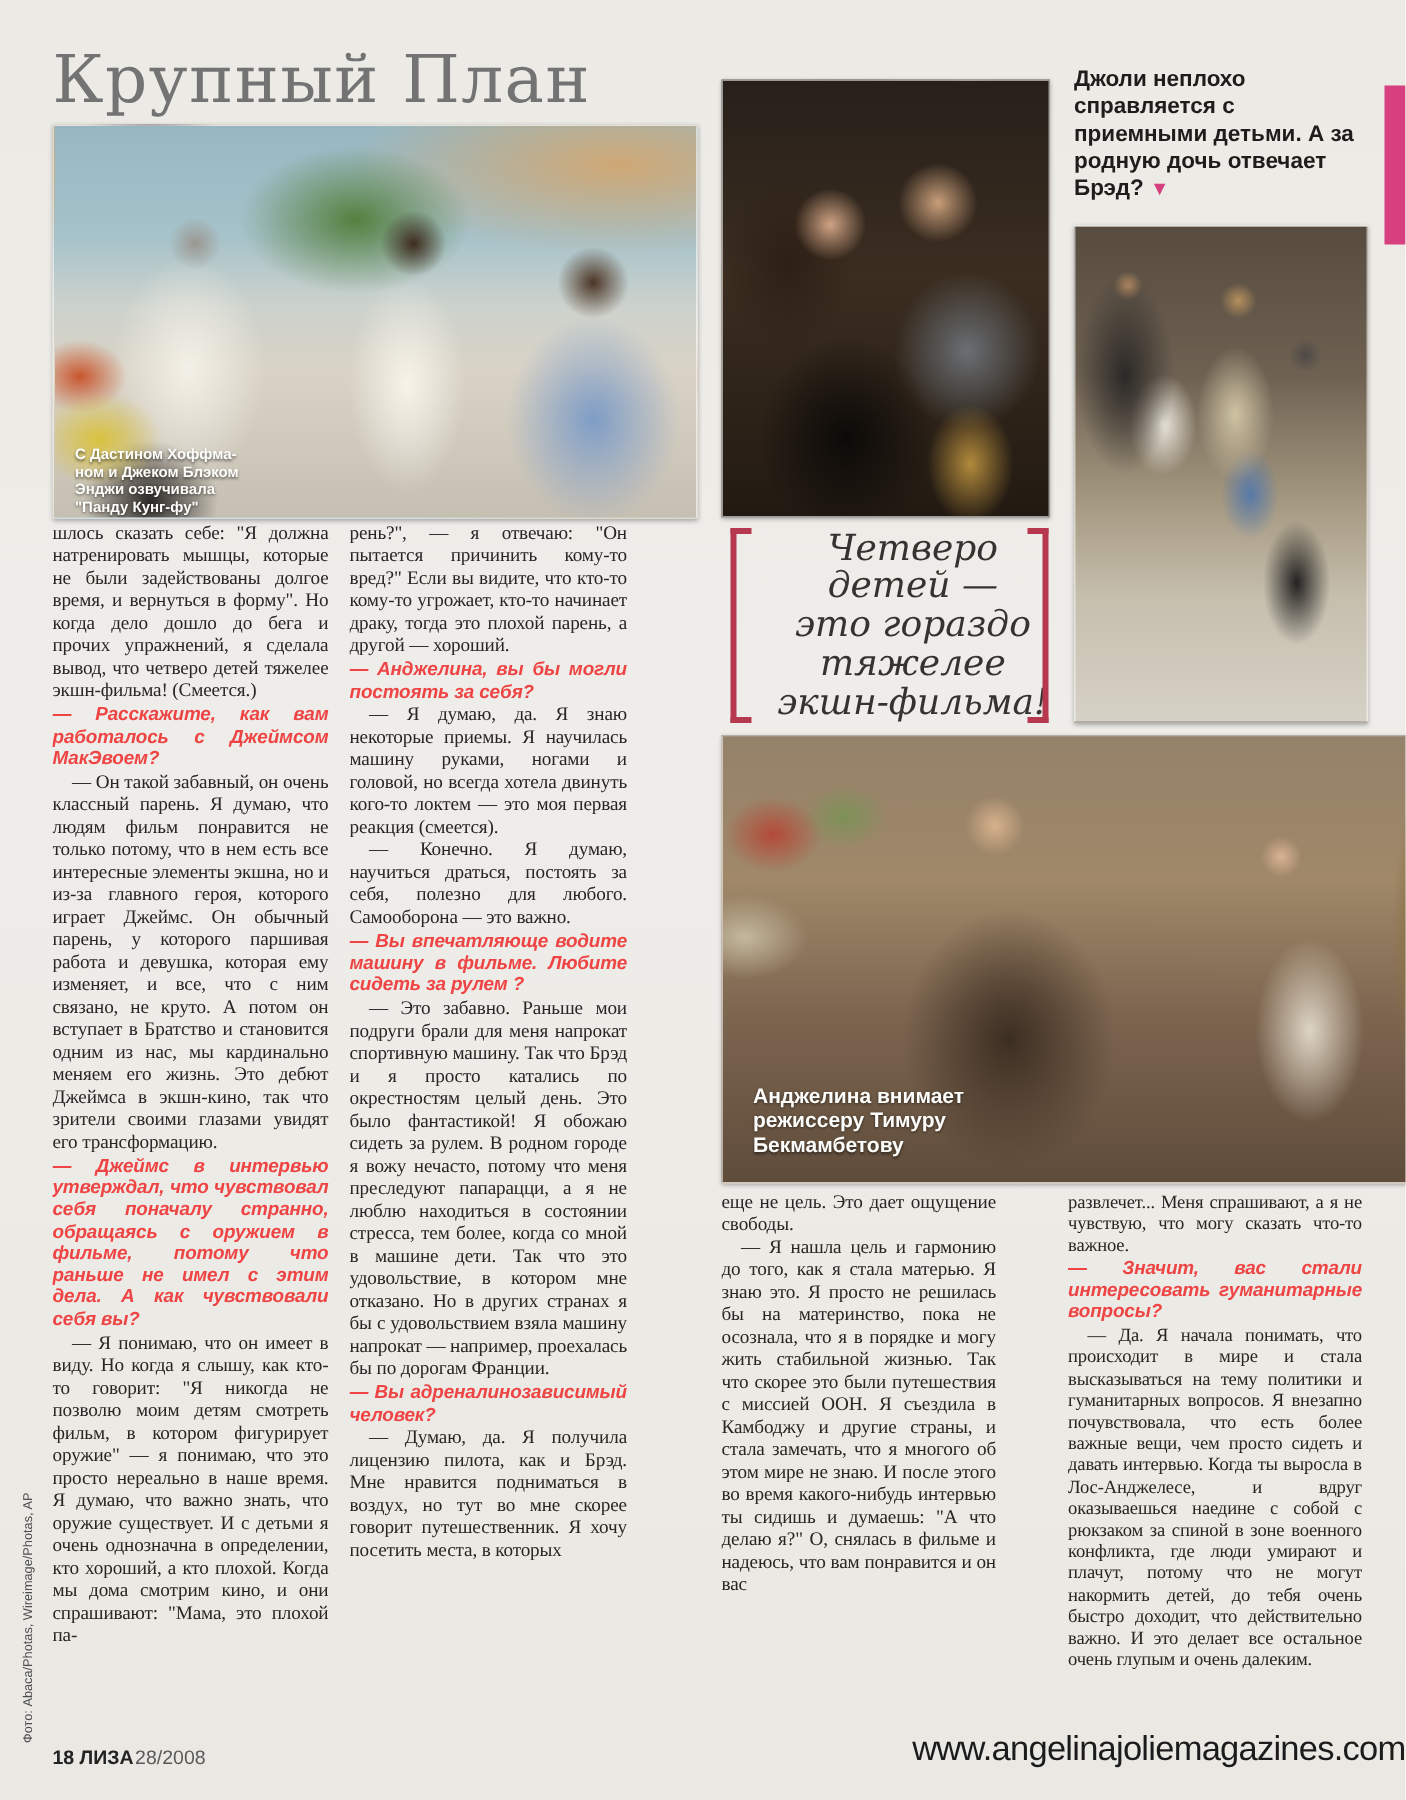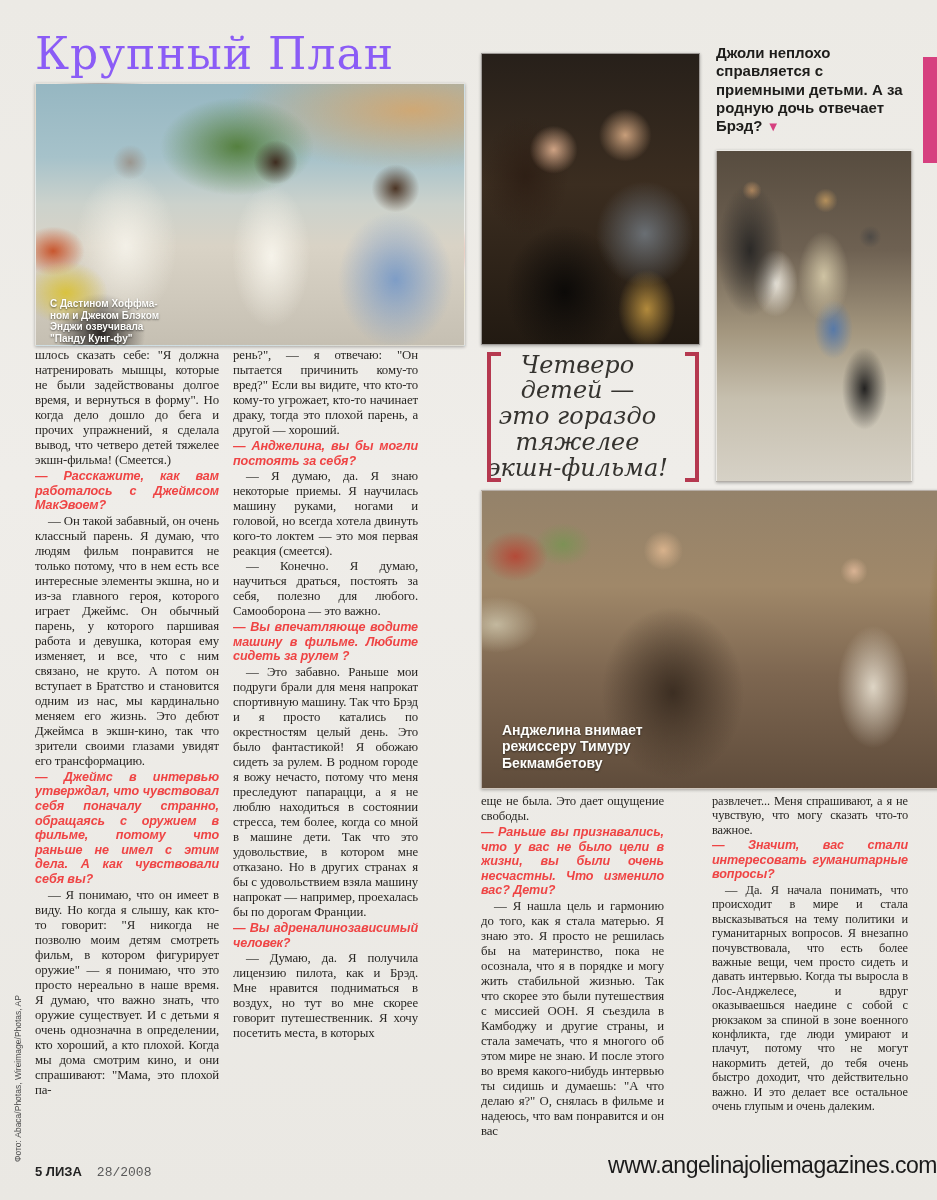--- a/index.html
+++ b/index.html
@@ -4,21 +4,21 @@
 <style>
   html,body{margin:0;padding:0;}
   body{width:937px;height:1200px;position:relative;overflow:hidden;
        background:linear-gradient(180deg,#eceae5 0%,#efede9 40%,#eae8e3 100%);
        font-family:"Liberation Serif",serif;}
   .page{position:absolute;inset:0;}
 
   
   .title{position:absolute;left:35px;top:28px;margin:0;
          font-family:"DejaVu Serif",serif;font-weight:400;font-size:44px;
-         letter-spacing:1px;color:#8b5cf6;}
+         letter-spacing:1px;color:#737373;}
 
   
   .photo{position:absolute;box-shadow:0 1px 3px rgba(0,0,0,.3);border:1px solid rgba(255,255,255,.55);box-sizing:border-box;}
   .photo1{left:35px;top:83px;width:430px;height:263px;
     background:
 
      radial-gradient(ellipse 60px 45px at 7% 80%,#d9c23f 0%,rgba(217,194,63,0) 70%),
      radial-gradient(ellipse 45px 35px at 4% 64%,#c8562e 0%,rgba(200,86,46,0) 70%),
      radial-gradient(circle 26px at 56% 30%,#3e2c1f 0%,rgba(62,44,31,0) 85%),
      radial-gradient(ellipse 52px 95px at 55% 66%,#f6f3ea 0%,rgba(246,243,234,0) 75%),
@@ -71,21 +71,21 @@
   
   .teasers{position:absolute;left:716px;top:44px;width:200px;
            font-family:"Liberation Sans",sans-serif;font-weight:bold;
            font-size:15px;line-height:1.22;color:#1e1d1b;}
   .teasers p{margin:0 0 13px 0;}
   .tri{color:#d6407f;font-size:13px;}
   .accent-bar{position:absolute;left:923px;top:57px;width:14px;height:106px;background:#d6407f;}
 
   
   .pullquote{position:absolute;left:487px;top:352px;width:212px;height:130px;
-             display:flex;align-items:center;justify-content:flex-start;}
+             display:flex;align-items:center;justify-content:flex-end;}
   .pullquote::before,.pullquote::after{content:"";position:absolute;top:0;bottom:0;width:14px;
              border:4px solid #b5384f;box-sizing:border-box;}
   .pullquote::before{left:0;border-right:none;}
   .pullquote::after{right:0;border-left:none;}
   .pq-text{font-family:"DejaVu Serif",serif;font-style:italic;font-size:24px;line-height:1.07;
            color:#35332f;text-align:center;white-space:pre-line;}
 
   
   .col{position:absolute;text-align:justify;color:#282623;
        font-size:12.8px;line-height:15px;letter-spacing:-0.1px;overflow:hidden;}
@@ -94,21 +94,21 @@
            font-size:12.6px;line-height:14.6px;color:#ef4444;margin:1px 0;}
   .col p.a{text-indent:13px;}
   .col1{left:35px;top:348px;width:184px;height:818px;}
   .col2{left:233px;top:348px;width:185px;height:818px;}
   .col3{left:481px;top:794px;width:183px;height:372px;}
   .col4{left:712px;top:794px;width:196px;height:372px;font-size:12.4px;line-height:14.4px;}
 
   
   .footer{position:absolute;left:35px;top:1164px;font-family:"Liberation Sans",sans-serif;font-size:13px;}
   .footer .pg{font-weight:bold;color:#232323;}
-  .footer .iss{color:#5a5a5a;margin-left:15px;font-family:Liberation Mono, monospace;}
+  .footer .iss{color:#5a5a5a;margin-left:1px;}
   .credit{position:absolute;left:13px;top:1162px;transform:rotate(-90deg);transform-origin:0 0;
           font-family:"Liberation Sans",sans-serif;font-size:8.5px;color:#4c4c4c;white-space:nowrap;}
   .watermark{position:absolute;left:598px;top:1152px;width:339px;text-align:right;
              font-family:"Liberation Sans",sans-serif;font-size:23px;letter-spacing:-0.5px;color:#1b1b1b;}
 </style>
 </head>
 <body>
 
 <div class="page">
 
@@ -158,32 +158,31 @@
     <p class="q">— Анджелина, вы бы могли постоять за себя?</p>
     <p class="a">— Я думаю, да. Я знаю некоторые приемы. Я научилась машину руками, ногами и головой, но всегда хотела двинуть кого-то локтем — это моя первая реакция (смеется).</p>
     <p class="a">— Конечно. Я думаю, научиться драться, постоять за себя, полезно для любого. Самооборона — это важно.</p>
     <p class="q">— Вы впечатляюще водите машину в фильме. Любите сидеть за рулем ?</p>
     <p class="a">— Это забавно. Раньше мои подруги брали для меня напрокат спортивную машину. Так что Брэд и я просто катались по окрестностям целый день. Это было фантастикой! Я обожаю сидеть за рулем. В родном городе я вожу нечасто, потому что меня преследуют папарацци, а я не люблю находиться в состоянии стресса, тем более, когда со мной в машине дети. Так что это удовольствие, в котором мне отказано. Но в других странах я бы с удовольствием взяла машину напрокат — например, проехалась бы по дорогам Франции.</p>
     <p class="q">— Вы адреналинозависимый человек?</p>
     <p class="a">— Думаю, да. Я получила лицензию пилота, как и Брэд. Мне нравится подниматься в воздух, но тут во мне скорее говорит путешественник. Я хочу посетить места, в которых</p>
   </div>
 
   <div class="col col3">
-    <p class="cont">еще не была. Это дает ощущение свободы.</p>
-    <p class="q">— Раньше вы признавались, что у вас не было цели в жизни, вы были очень несчастны. Что изменило вас? Дети?</p>
+    <p class="cont">еще не цель. Это дает ощущение свободы.</p>
     <p class="a">— Я нашла цель и гармонию до того, как я стала матерью. Я знаю это. Я просто не решилась бы на материнство, пока не осознала, что я в порядке и могу жить стабильной жизнью. Так что скорее это были путешествия с миссией ООН. Я съездила в Камбоджу и другие страны, и стала замечать, что я многого об этом мире не знаю. И после этого во время какого-нибудь интервью ты сидишь и думаешь: "А что делаю я?" О, снялась в фильме и надеюсь, что вам понравится и он вас</p>
   </div>
 
   <div class="col col4">
     <p class="cont">развлечет... Меня спрашивают, а я не чувствую, что могу сказать что-то важное.</p>
     <p class="q">— Значит, вас стали интересовать гуманитарные вопросы?</p>
     <p class="a">— Да. Я начала понимать, что происходит в мире и стала высказываться на тему политики и гуманитарных вопросов. Я внезапно почувствовала, что есть более важные вещи, чем просто сидеть и давать интервью. Когда ты выросла в Лос-Анджелесе, и вдруг оказываешься наедине с собой с рюкзаком за спиной в зоне военного конфликта, где люди умирают и плачут, потому что не могут накормить детей, до тебя очень быстро доходит, что действительно важно. И это делает все остальное очень глупым и очень далеким.</p>
   </div>
 
   <div class="footer">
-    <span class="pg">5 ЛИЗА</span><span class="iss">28/2008</span>
+    <span class="pg">18 ЛИЗА</span><span class="iss">28/2008</span>
   </div>
 
   <div class="credit">Фото: Abaca/Photas, Wireimage/Photas, AP</div>
 
   <div class="watermark">www.angelinajoliemagazines.com</div>
 
 </div>
 
 </body></html>

